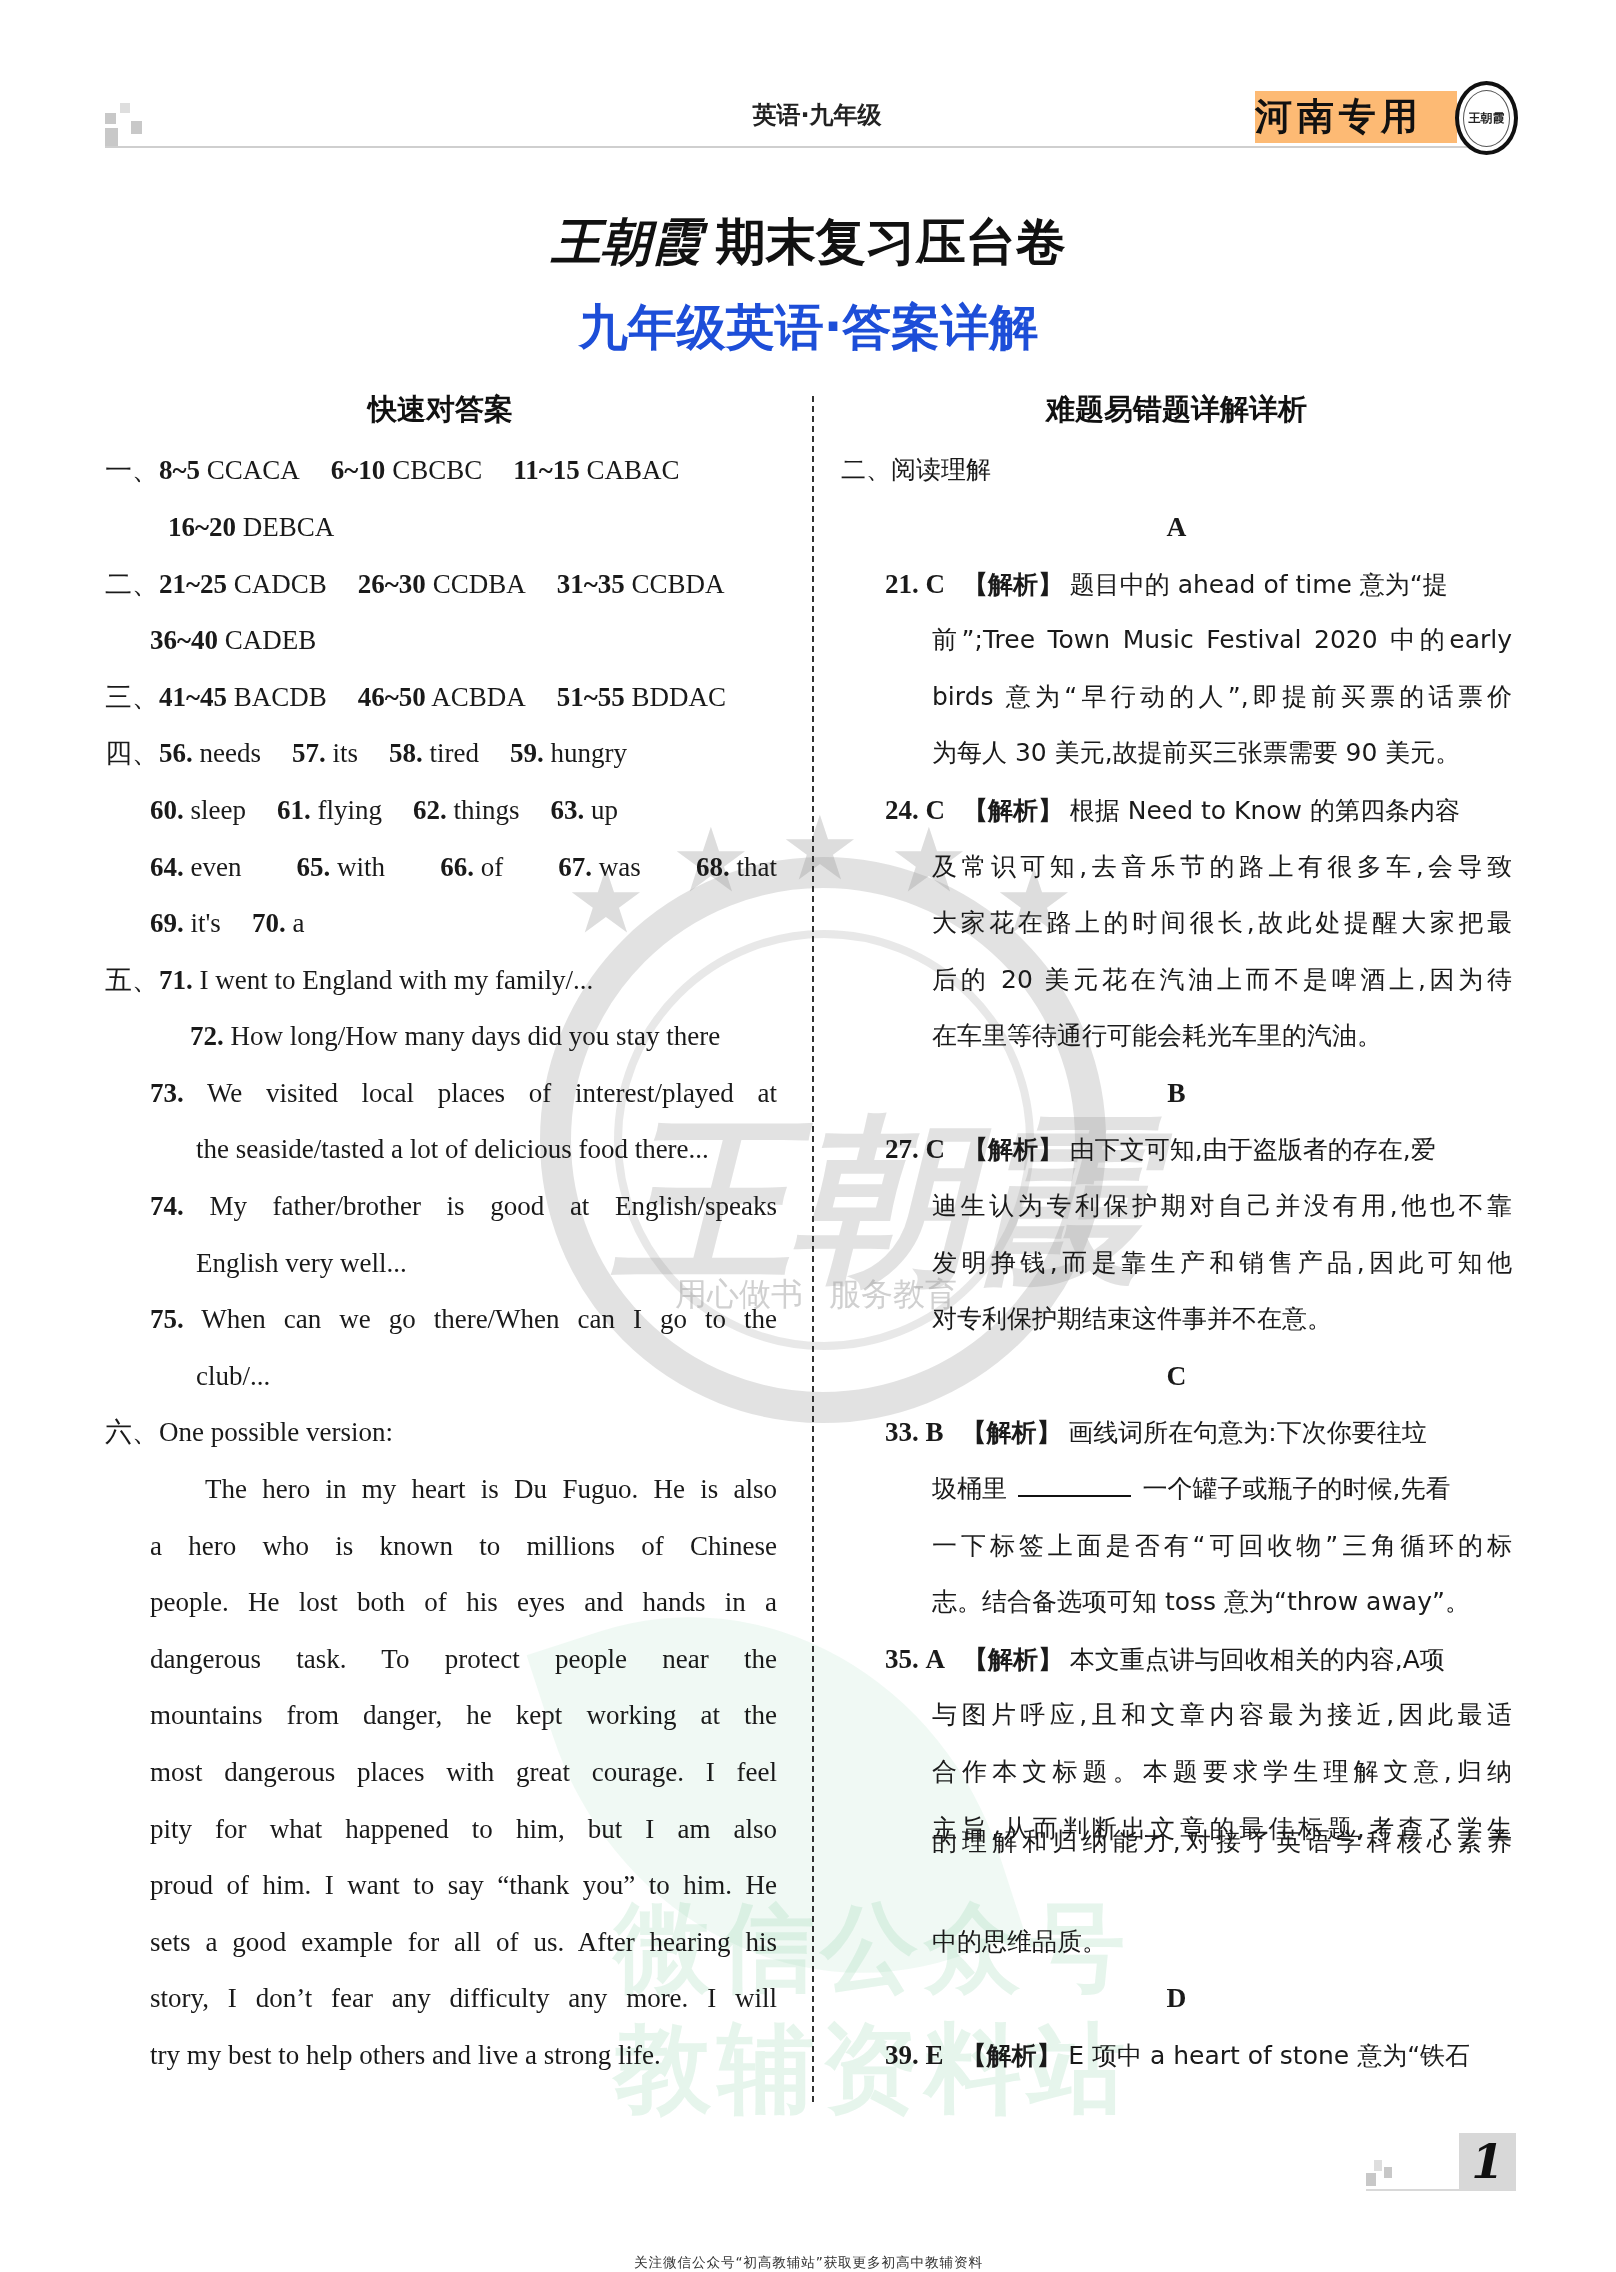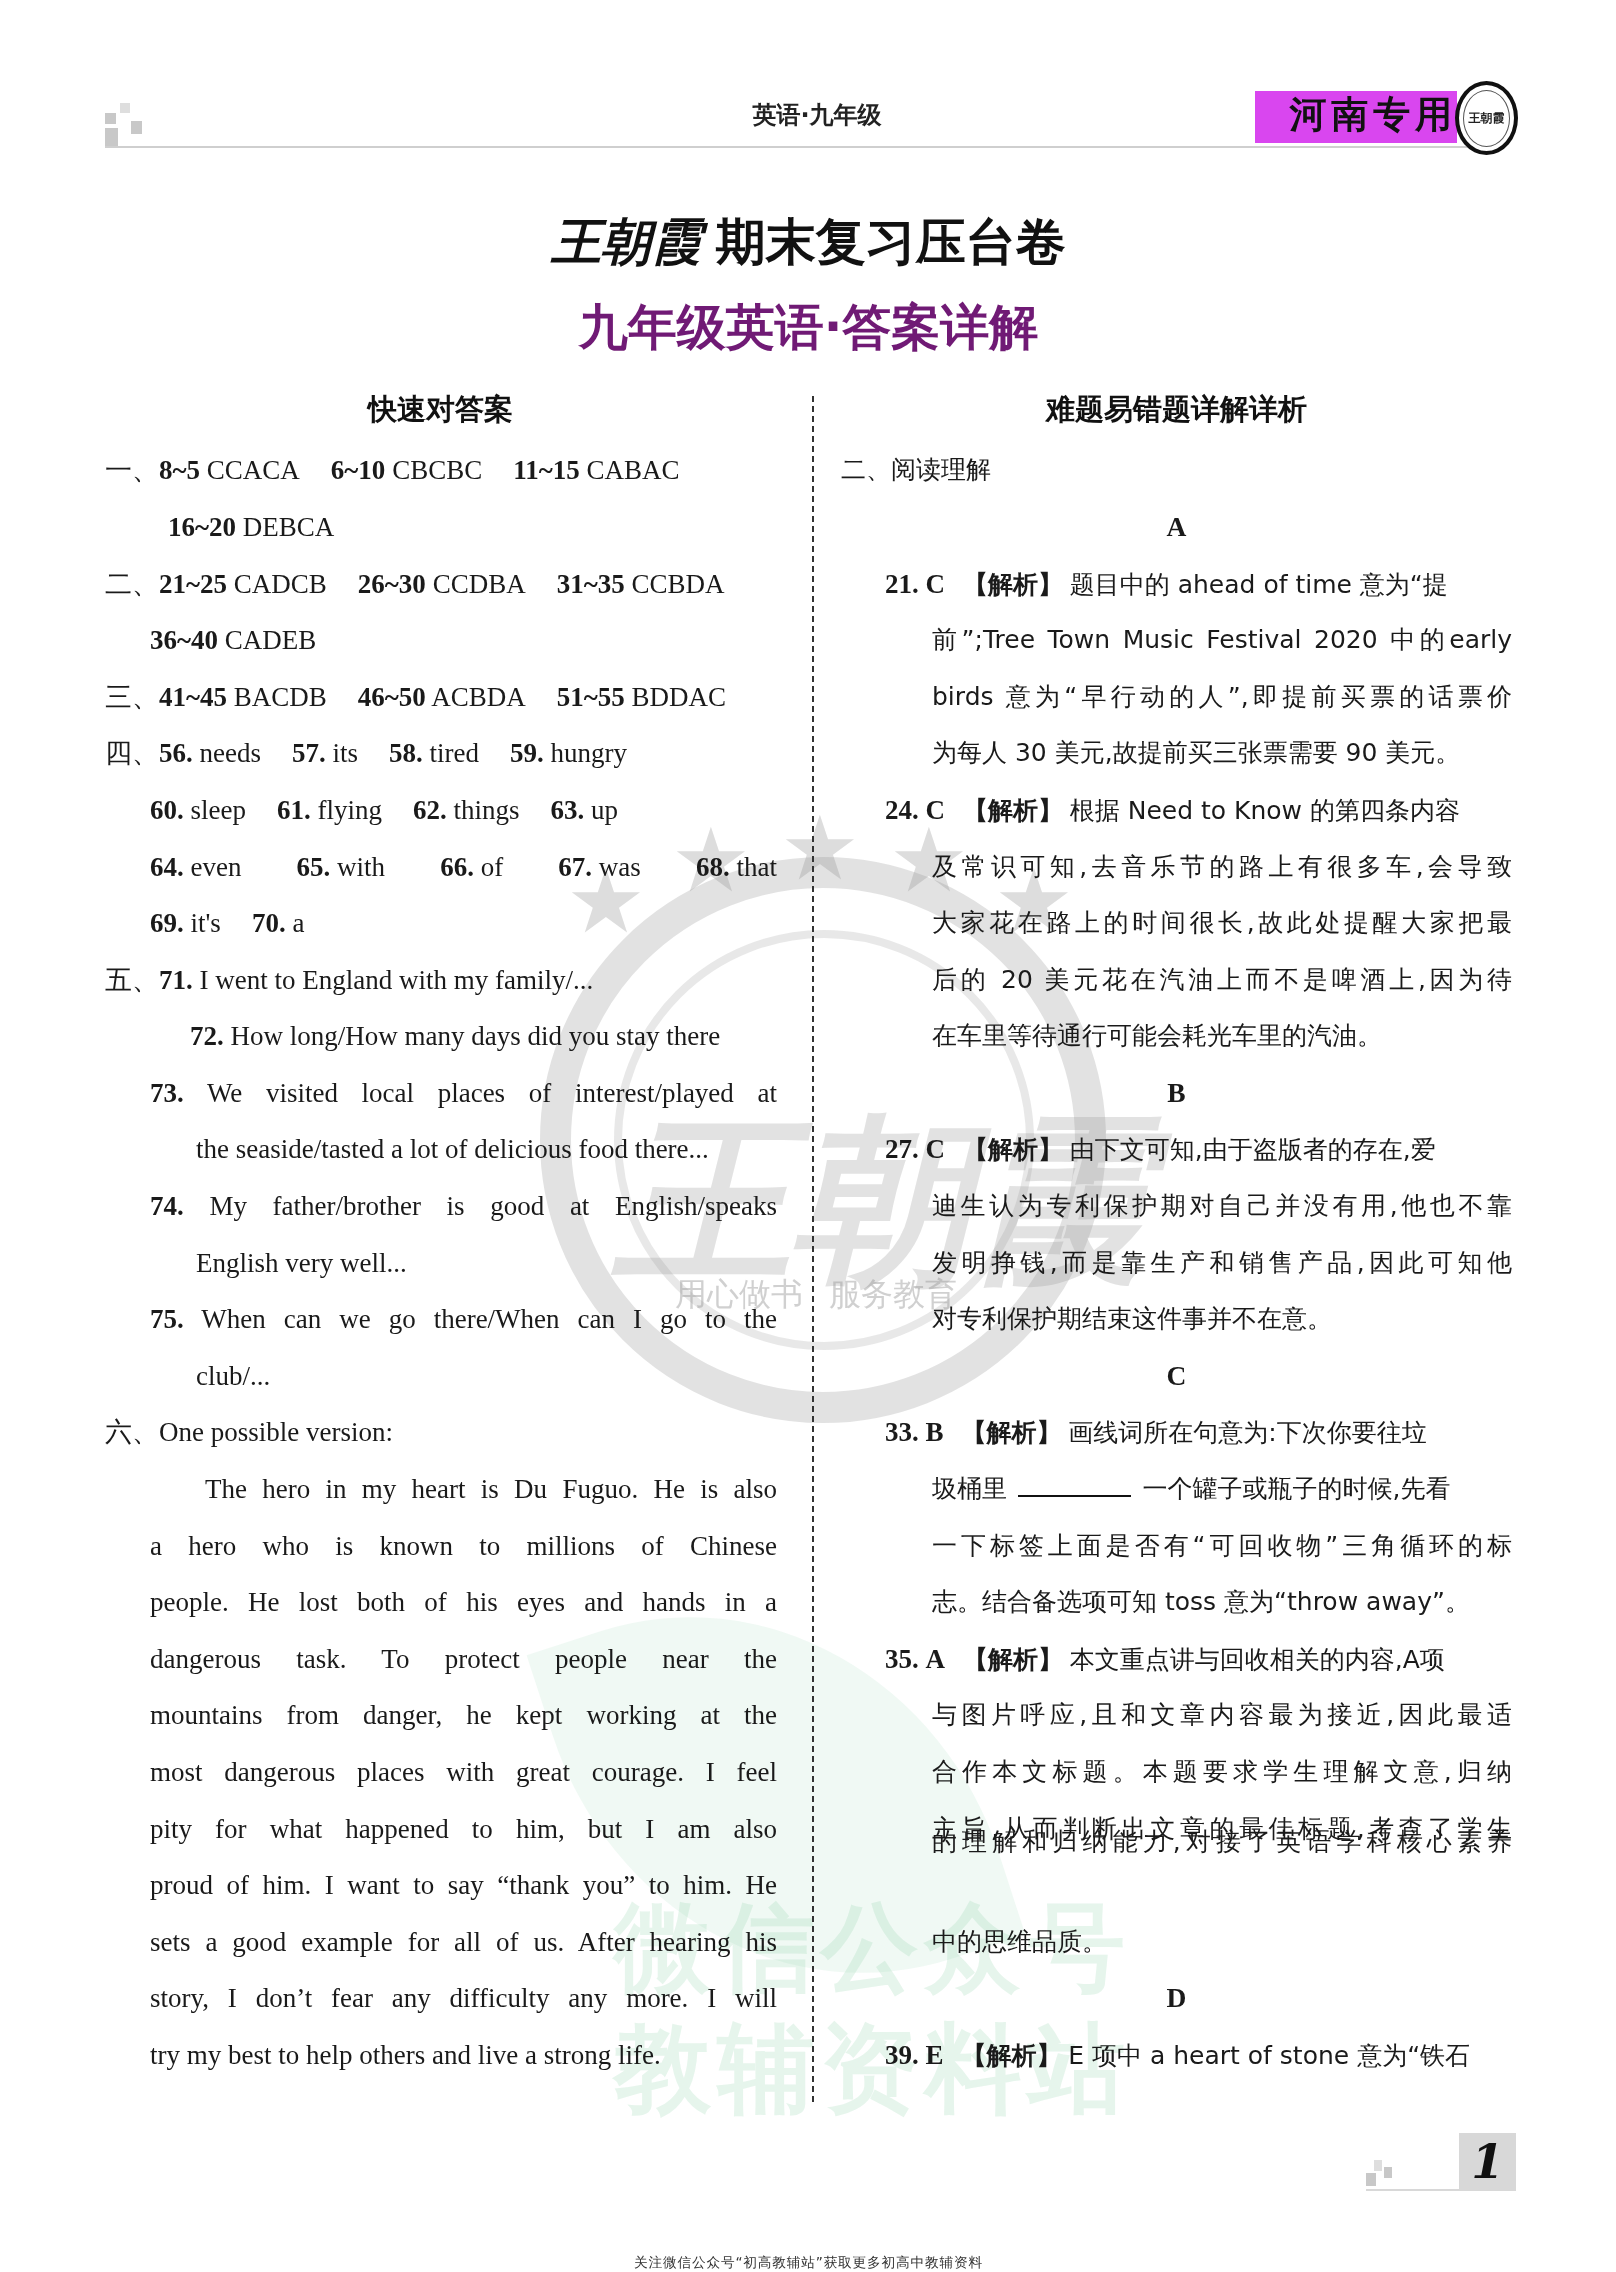--- a/index.html
+++ b/index.html
@@ -2,27 +2,27 @@
 <html style="font-size:13px"><head>
 <meta charset="utf-8">
 <style>
   html, body { margin:0; padding:0; }
   body { width:1617px; height:2273px; position:relative; background:#ffffff; overflow:hidden;
          font-family:"Liberation Serif","DejaVu Serif",serif; color:#1a1a1a; }
   
   .hdr-deco span { position:absolute; background:#c8c8c8; }
   .hdr-line { position:absolute; left:105px; top:146px; width:1374px; height:1.6px; background:#cfcfcf; }
   .hdr-title { position:absolute; left:728px; top:99px; width:178px; text-align:center; font-family:"DejaVu Sans",sans-serif; font-size:24px; font-weight:bold; color:#222; }
-  .badge { position:absolute; left:1255px; top:91px; width:202px; height:52px; background:#d946ef; font-family:Liberation Mono, monospace; font-size:37px; font-weight:bold; color:#111; text-align:right; line-height:52px; letter-spacing:4.9px; }
+  .badge { position:absolute; left:1255px; top:91px; width:202px; height:52px; background:#fdba74; font-family:Liberation Serif, serif; font-size:37px; font-weight:bold; color:#111; text-align:left; line-height:52px; letter-spacing:4.9px; }
   .seal { position:absolute; left:1455px; top:81px; width:63px; height:74px; border-radius:50%; border:4px solid #111; background:#fff; box-sizing:border-box; display:flex; align-items:center; justify-content:center; }
   .seal-inner { width:45px; height:55px; border-radius:50%; border:1.6px solid #555; display:flex; align-items:center; justify-content:center; font-family:"DejaVu Serif",serif; font-size:12px; font-weight:bold; color:#222; writing-mode:horizontal-tb; }
   
   .t1 { position:absolute; left:0; width:1617px; top:209px; text-align:center; font-family:"DejaVu Sans",sans-serif; font-size:50px; font-weight:bold; color:#111; }
   .t1 .brand { font-family:"DejaVu Serif",serif; font-style:italic; font-weight:bold; margin-right:14.6px; }
-  .t2 { position:absolute; left:0; width:1617px; top:295px; text-align:center; font-family:"DejaVu Sans",sans-serif; font-size:49px; font-weight:bold; color:#701a75; }
+  .t2 { position:absolute; left:0; width:1617px; top:295px; text-align:center; font-family:"DejaVu Sans",sans-serif; font-size:49px; font-weight:bold; color:#1d4ed8; }
   
   .col-head { position:absolute; top:390px; font-family:"DejaVu Sans",sans-serif; font-size:29px; font-weight:bold; color:#111; text-align:center; }
   .divider { position:absolute; left:812px; top:396px; width:0; height:1706px; border-left:2.4px dashed #333; }
   .line { position:absolute; font-size:27px; line-height:32px; white-space:nowrap; color:#1a1a1a; }
   .just { text-align:justify; text-align-last:justify; }
   .sec { font-family:"DejaVu Sans",sans-serif; font-weight:normal; }
   .cn { font-family:"DejaVu Sans",sans-serif; font-size:25px; }
   .gap { display:inline-block; width:31px; }
   .sub { position:absolute; left:841px; width:671px; text-align:center; font-weight:bold; font-size:27.5px; }
   .blank { display:inline-block; width:113px; border-bottom:2.4px solid #111; height:21px; vertical-align:baseline; margin:0 11.3px; }

